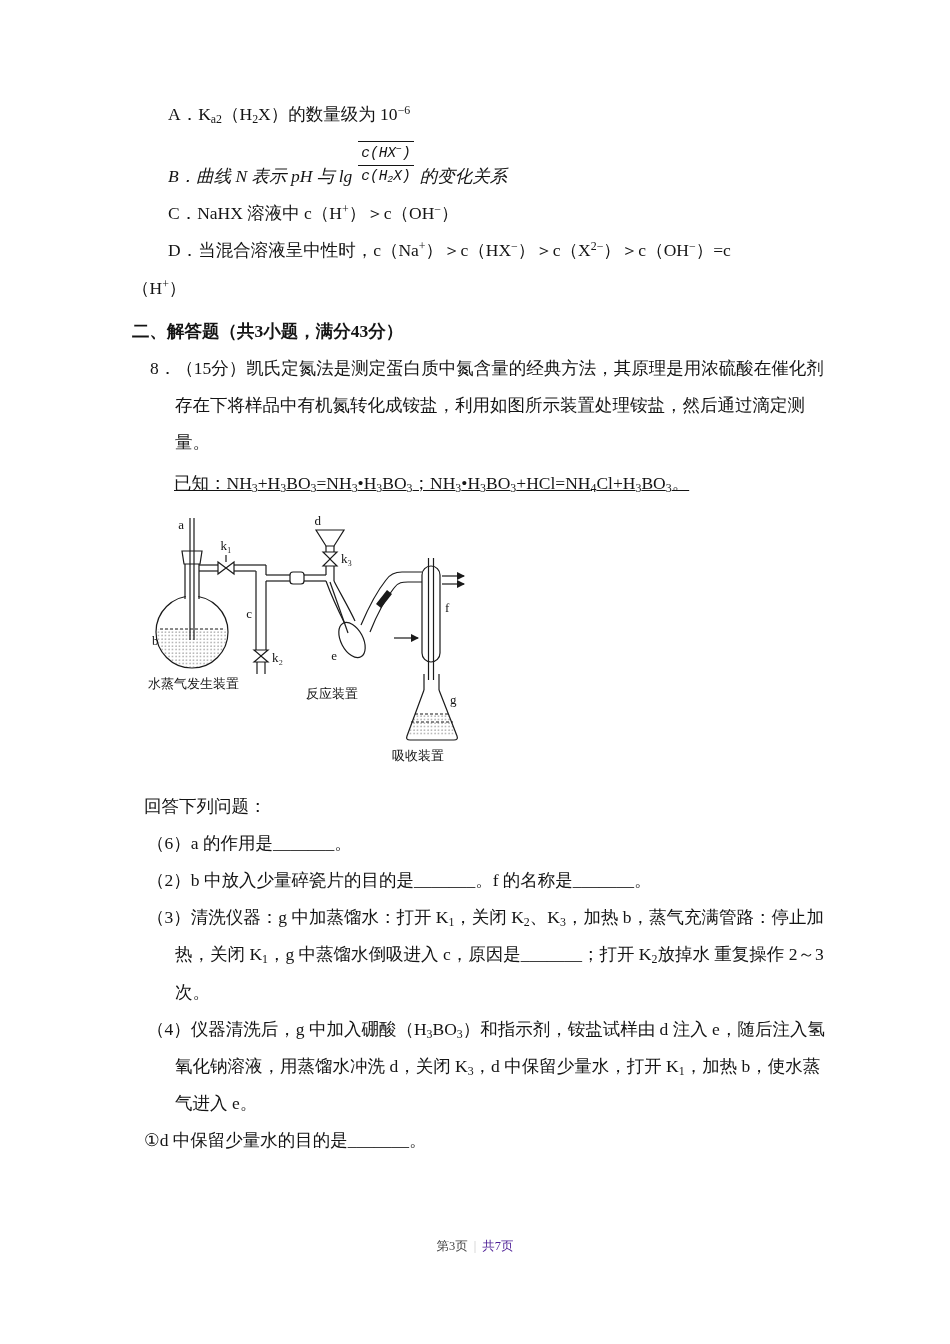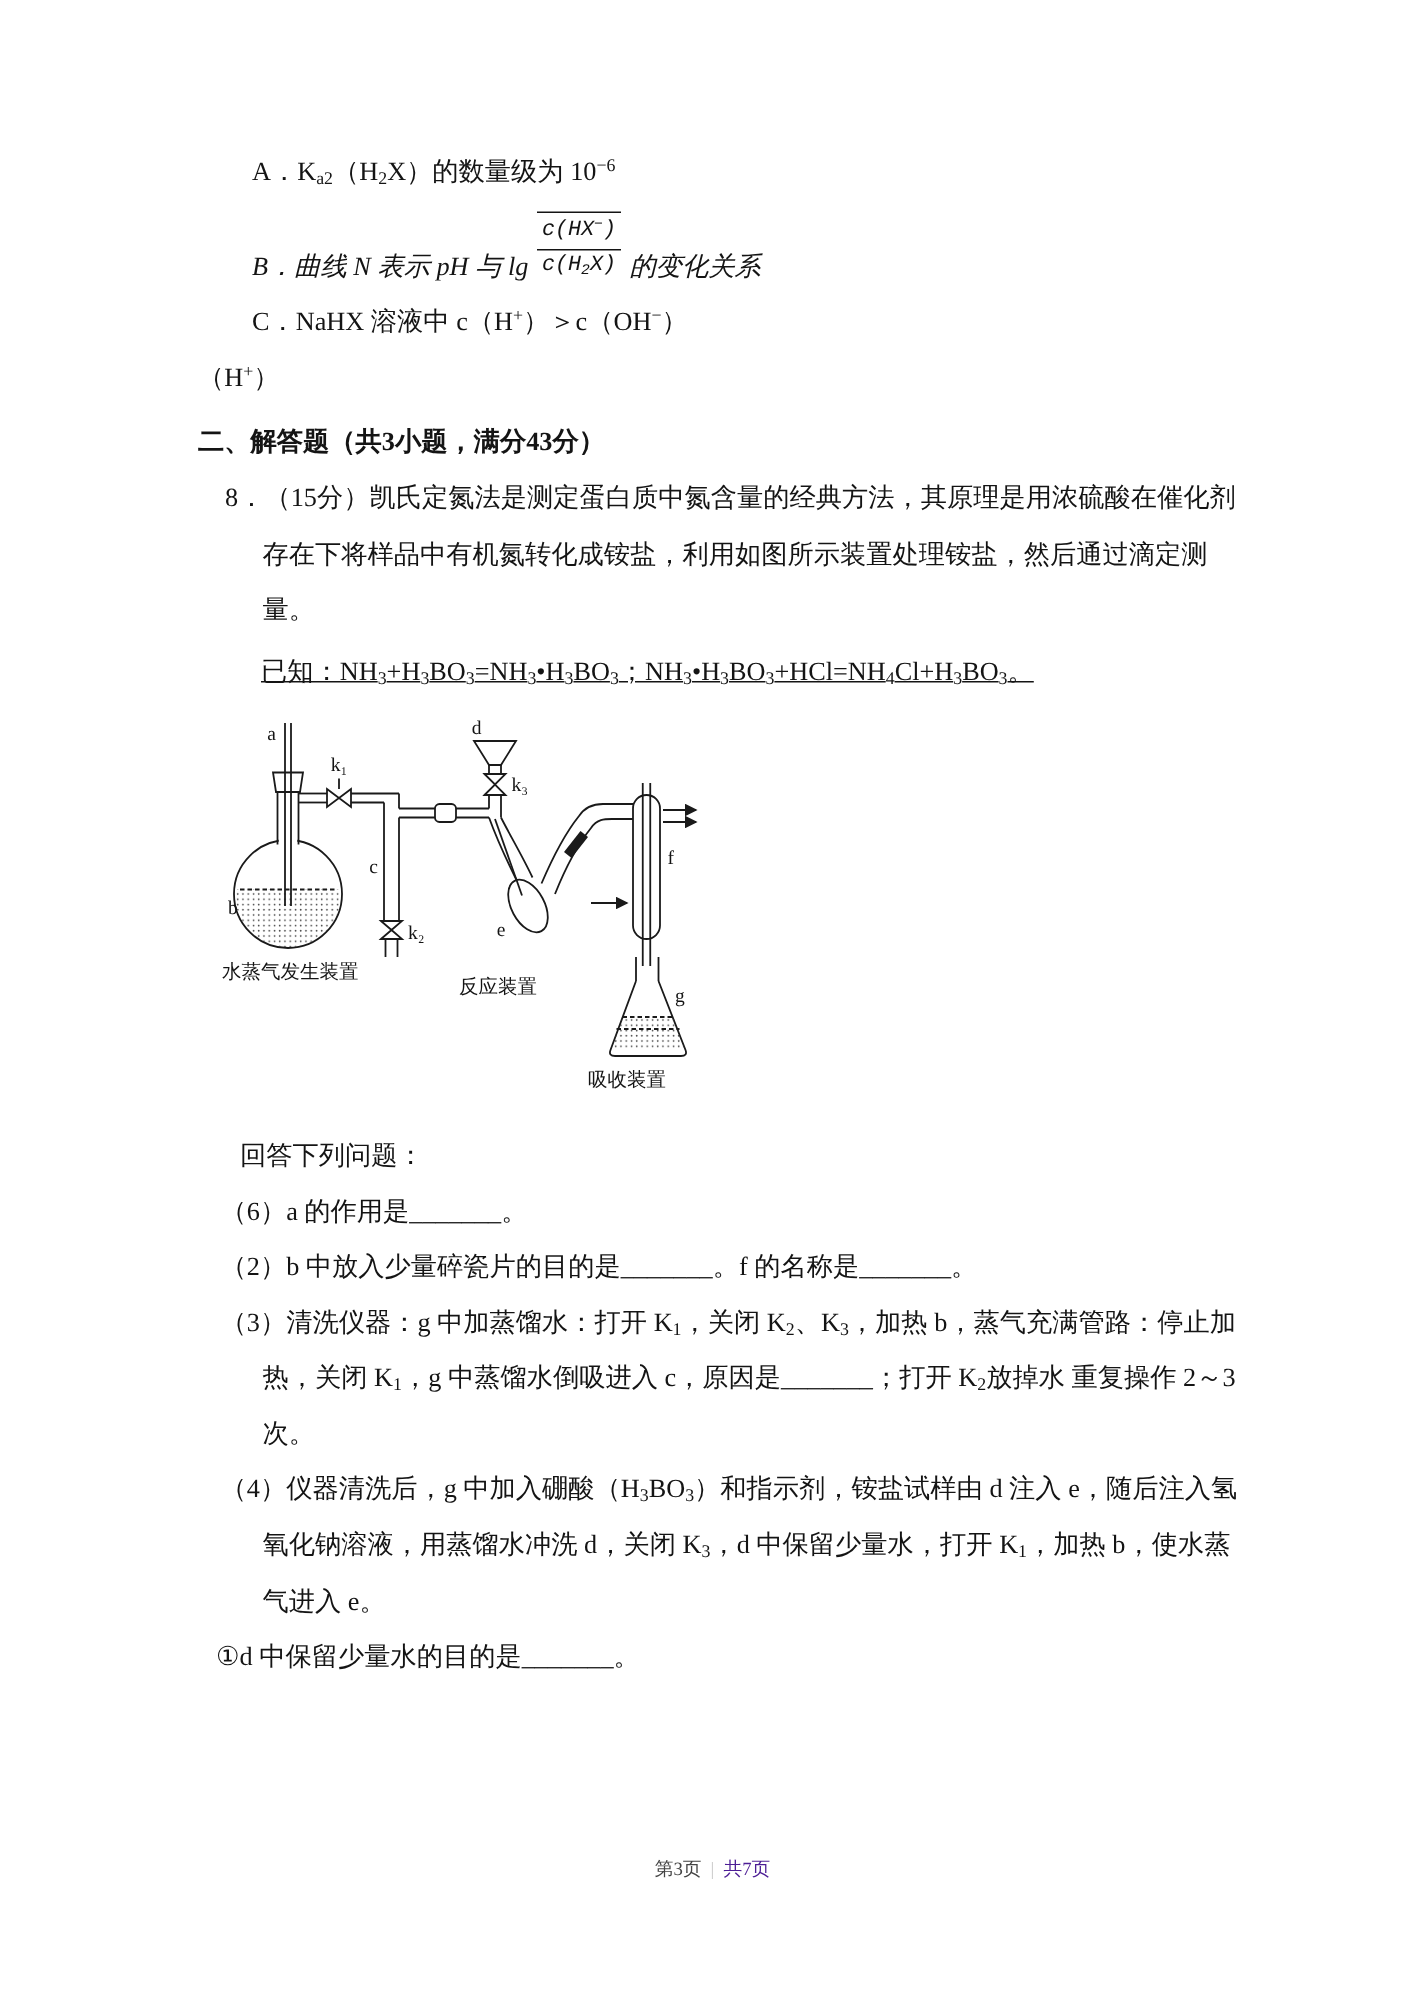--- a/index.html
+++ b/index.html
@@ -17,21 +17,21 @@
   .opt-b-row{display:flex;align-items:flex-end;margin:8px 0 8px 36px;line-height:1.2;font-style:italic;}
   .frac{display:inline-block;text-align:center;margin:0 6px;
         font-family:"Liberation Mono","DejaVu Sans Mono",monospace;font-size:14.5px;line-height:1.35;}
   .frac .num{display:block;border-top:1.1px solid #141414;border-bottom:1.1px solid #141414;padding:1px 3px;}
   .frac .den{display:block;padding:1px 3px;}
   .opt-d2{margin-left:0;}
   .section-title{font-weight:bold;margin-top:6px;}
   .q8-stem{padding-left:43px;text-indent:-25px;}
   .known{margin-left:42px;margin-top:4px;text-decoration:underline;}
   .diagram-wrap{margin:10px 0 16px 8px;}
-  .intro{margin-left:28px;}
+  .intro{margin-left:12px;}
   .item{margin-left:15px;padding-left:28px;text-indent:-28px;}
   .subitem{margin-left:12px;}
   .footer{position:absolute;left:0;top:1238px;width:950px;text-align:center;
           font-size:12.5px;color:#444;font-family:"Liberation Serif","DejaVu Serif",serif;}
   .footer .sep{color:#c9c9c9;margin:0 6px;}
   .footer .total{color:#4c1d95;}
   svg{display:block;}
   .sv-txt{font-family:"Liberation Serif","DejaVu Serif",serif;font-size:13px;fill:#141414;}
   .sv-cjk{font-family:"Liberation Serif","DejaVu Serif",serif;font-size:13px;fill:#141414;}
 </style>
@@ -46,20 +46,21 @@
     <span>B．曲线 N 表示 pH 与 lg</span>
     <span class="frac">
       <span class="num">c(HX<sup>−</sup>)</span>
       <span class="den">c(H<sub>2</sub>X)</span>
     </span>
     <span>的变化关系</span>
   </div>
 
   <p class="opt">C．NaHX 溶液中 c（H<sup>+</sup>）＞c（OH<sup>−</sup>）</p>
 
+  <p class="opt">D．当混合溶液呈中性时，c（Na<sup>+</sup>）＞c（HX<sup>−</sup>）＞c（X<sup>2−</sup>）＞c（OH<sup>−</sup>）=c</p>
   <p class="opt-d2">（H<sup>+</sup>）</p>
 
   <p class="section-title">二、解答题（共3小题，满分43分）</p>
 
   <p class="q8-stem">8．（15分）凯氏定氮法是测定蛋白质中氮含量的经典方法，其原理是用浓硫酸在催化剂存在下将样品中有机氮转化成铵盐，利用如图所示装置处理铵盐，然后通过滴定测量。</p>
 
   <p class="known">已知：NH<sub>3</sub>+H<sub>3</sub>BO<sub>3</sub>=NH<sub>3</sub>•H<sub>3</sub>BO<sub>3</sub>；NH<sub>3</sub>•H<sub>3</sub>BO<sub>3</sub>+HCl=NH<sub>4</sub>Cl+H<sub>3</sub>BO<sub>3</sub>。</p>
 
   <div class="diagram-wrap">
     <svg width="340" height="260" viewBox="0 0 340 260">

